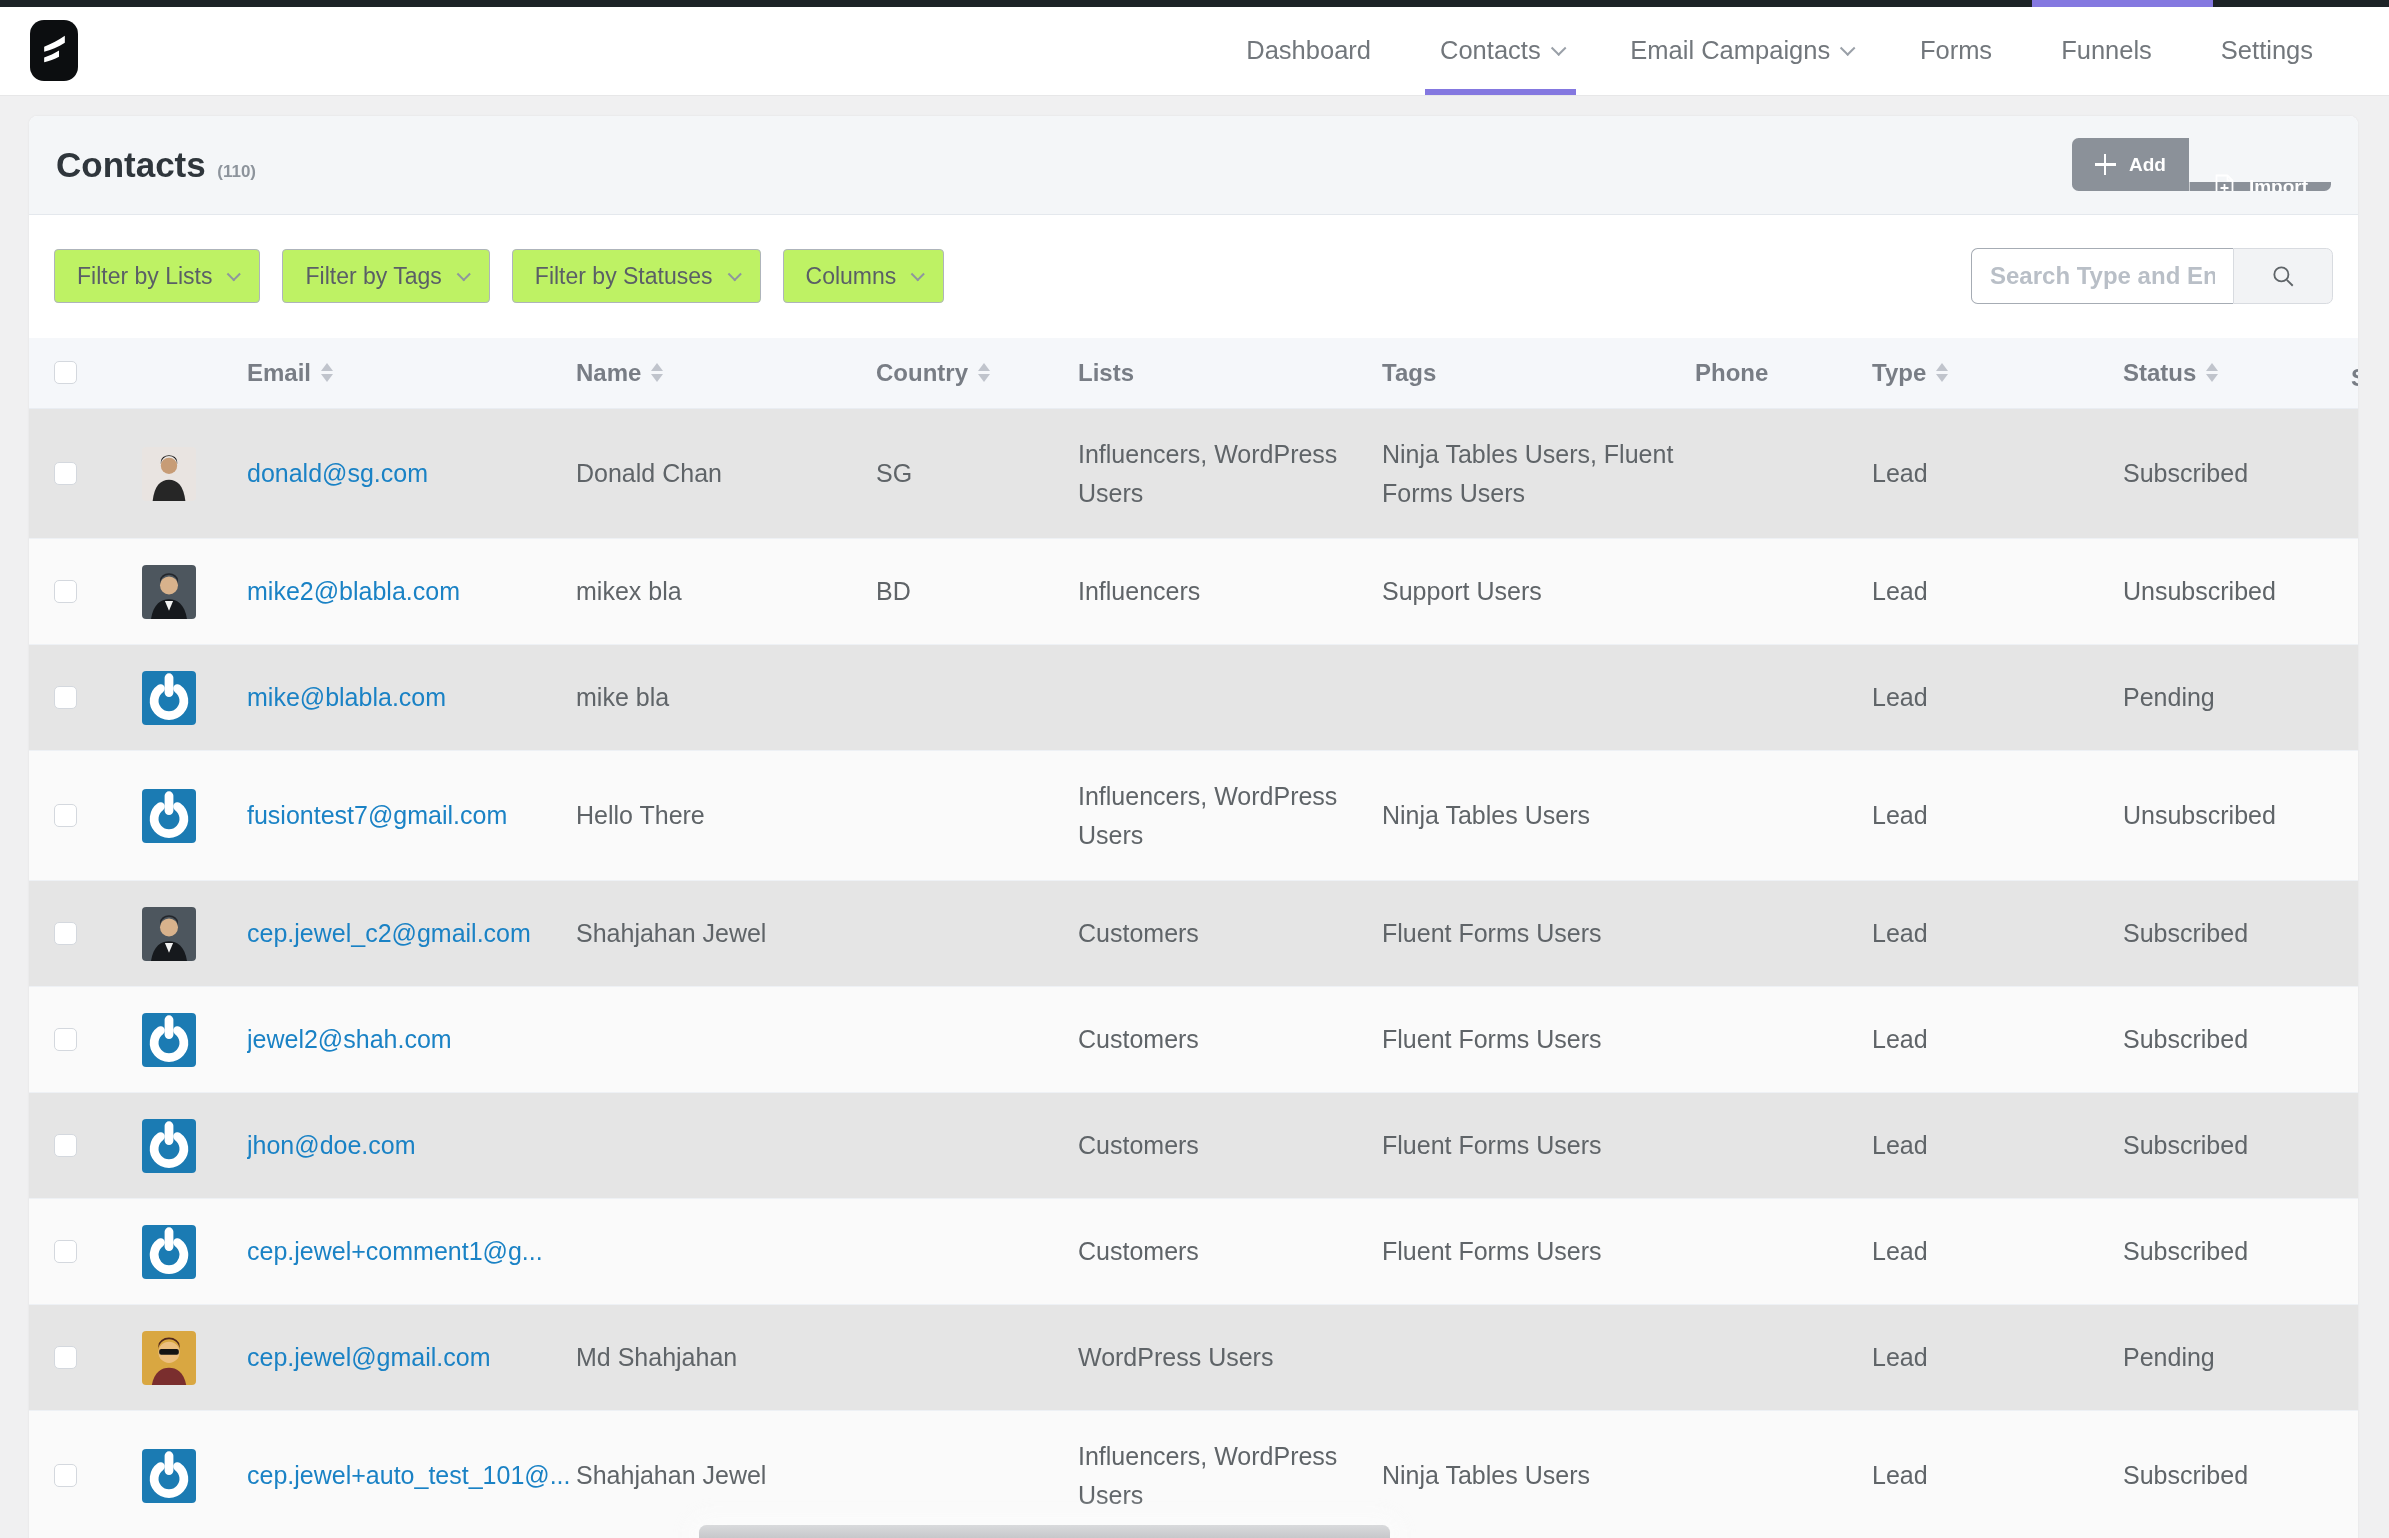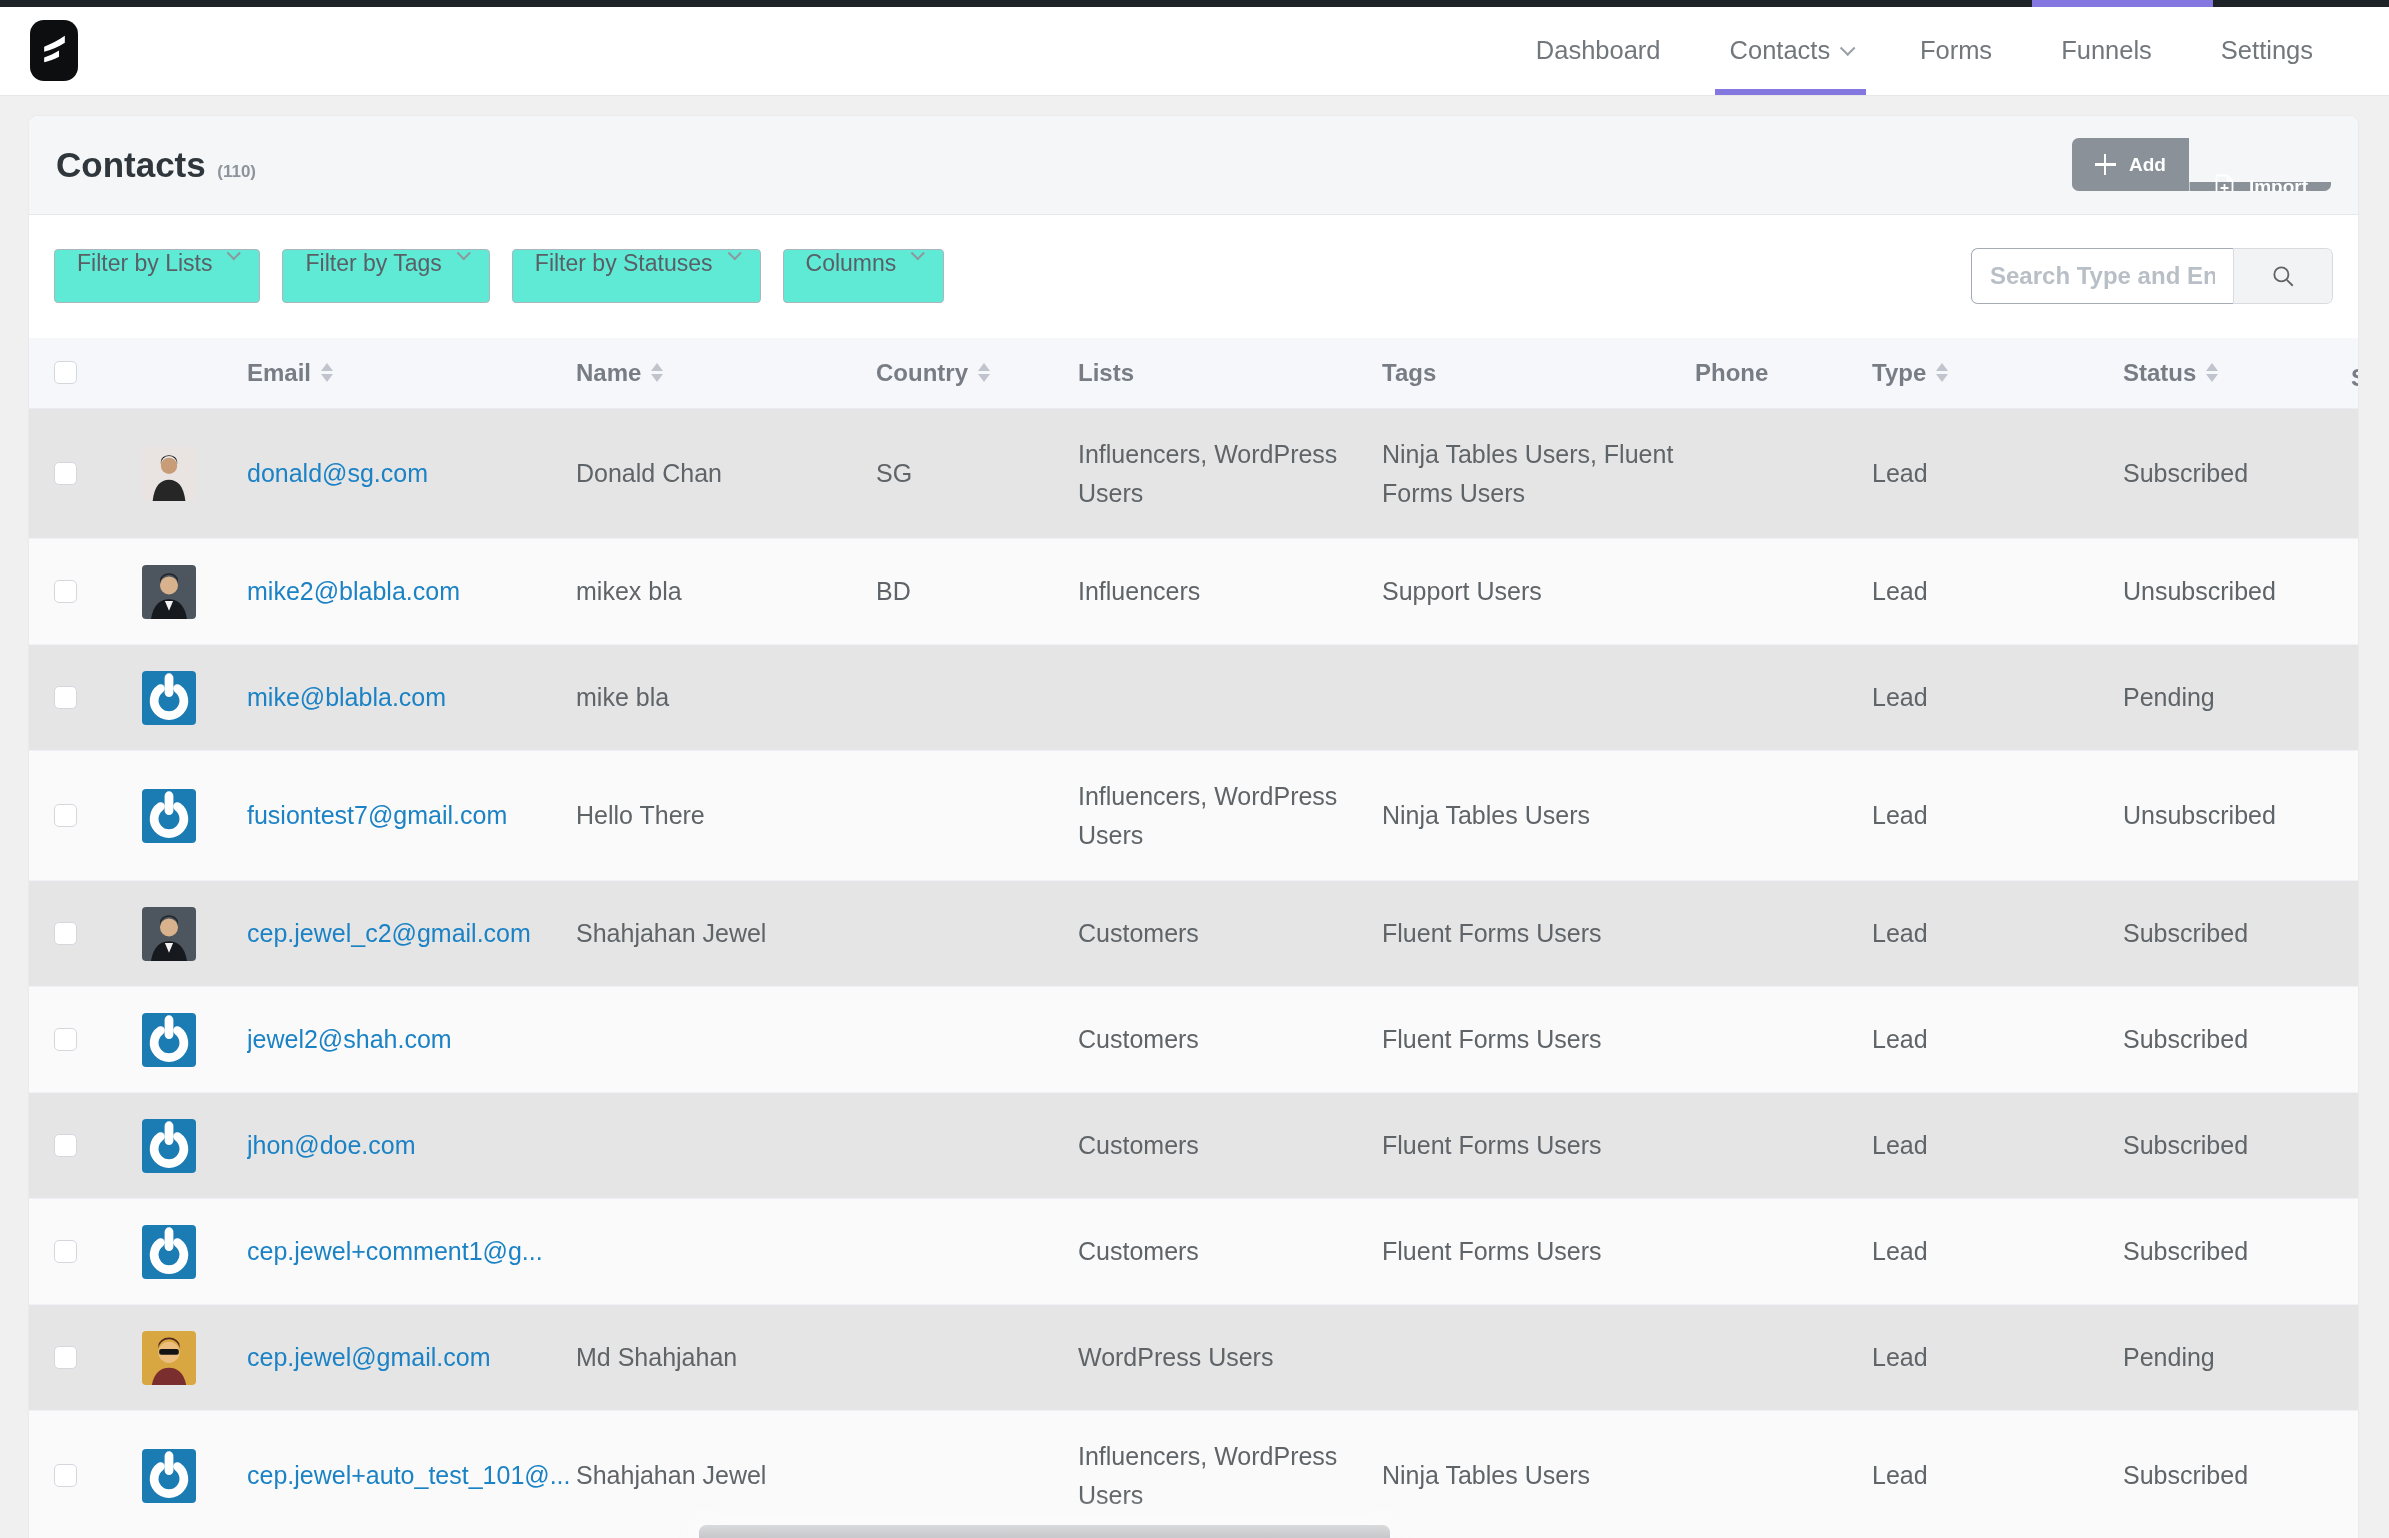--- a/index.html
+++ b/index.html
@@ -33,22 +33,22 @@
   .btn-group{margin-left:auto;display:flex;height:53px;border-radius:6.6px;overflow:hidden;}
   .gbtn{display:flex;align-items:center;gap:13px;background:var(--btn-gray);color:#fff;border:none;
     font-size:19px;font-weight:600;padding:0 23px;cursor:pointer;font-family:inherit;}
   .gbtn + .gbtn{border-left:1.6px solid rgba(255,255,255,.55);margin-top:44px;}
   .plus-ico{position:relative;width:21.4px;height:21.4px;}
   .plus-ico::before,.plus-ico::after{content:"";position:absolute;background:#fff;}
   .plus-ico::before{left:9px;top:0;width:2.5px;height:21.4px;}
   .plus-ico::after{left:0;top:9.5px;width:21.4px;height:2.5px;}
   
   .toolbar{height:123px;display:flex;align-items:center;padding:0 25px;background:#fff;gap:22px;}
-  .filter-btn{height:54px;background:#5eead4;border:1.6px solid #aeb4bb;border-radius:4.1px;display:flex;
-    gap:15px;padding:0 22px;font-size:23px;color:#5a5f66;cursor:pointer;font-family:inherit;}
+  .filter-btn{height:54px;background:#bef264;border:1.6px solid #aeb4bb;border-radius:4.1px;display:flex;
+    align-items:center;gap:15px;padding:0 22px;font-size:23px;color:#5a5f66;cursor:pointer;font-family:inherit;}
   .filter-btn .chev{width:10px;height:10px;border-right:2.1px solid #8f969e;border-bottom:2.1px solid #8f969e;
     transform:rotate(45deg) translateY(-2.5px);}
   .search-wrap{margin-left:auto;display:flex;height:56px;}
   .search-input{width:262px;height:56px;border:1.6px solid #a6acb4;border-right:none;border-radius:6.6px 0 0 6.6px;
     padding:0 18px;font-size:24px;font-weight:600;color:#4a4f55;outline:none;font-family:inherit;}
   .search-input::placeholder{color:#b9bfc7;}
   .search-btn{width:100px;height:56px;background:#f2f3f5;border:1.6px solid #d8dbe0;border-radius:0 6.6px 6.6px 0;
     display:flex;align-items:center;justify-content:center;cursor:pointer;}
   
   table{width:100%;border-collapse:collapse;table-layout:fixed;}
@@ -92,20 +92,24 @@
   </div>
   <nav class="menu" id="menu">
       <div class="nav-item">
         <span>Dashboard</span>
       </div>
       <div class="nav-item active">
         <span>Contacts</span>
         <span class="chev"></span>
       </div>
       <div class="nav-item">
+        <span>Email Campaigns</span>
+        <span class="chev"></span>
+      </div>
+      <div class="nav-item">
         <span>Forms</span>
       </div>
       <div class="nav-item">
         <span>Funnels</span>
       </div>
       <div class="nav-item">
         <span>Settings</span>
       </div>
     </nav>
 </header>

